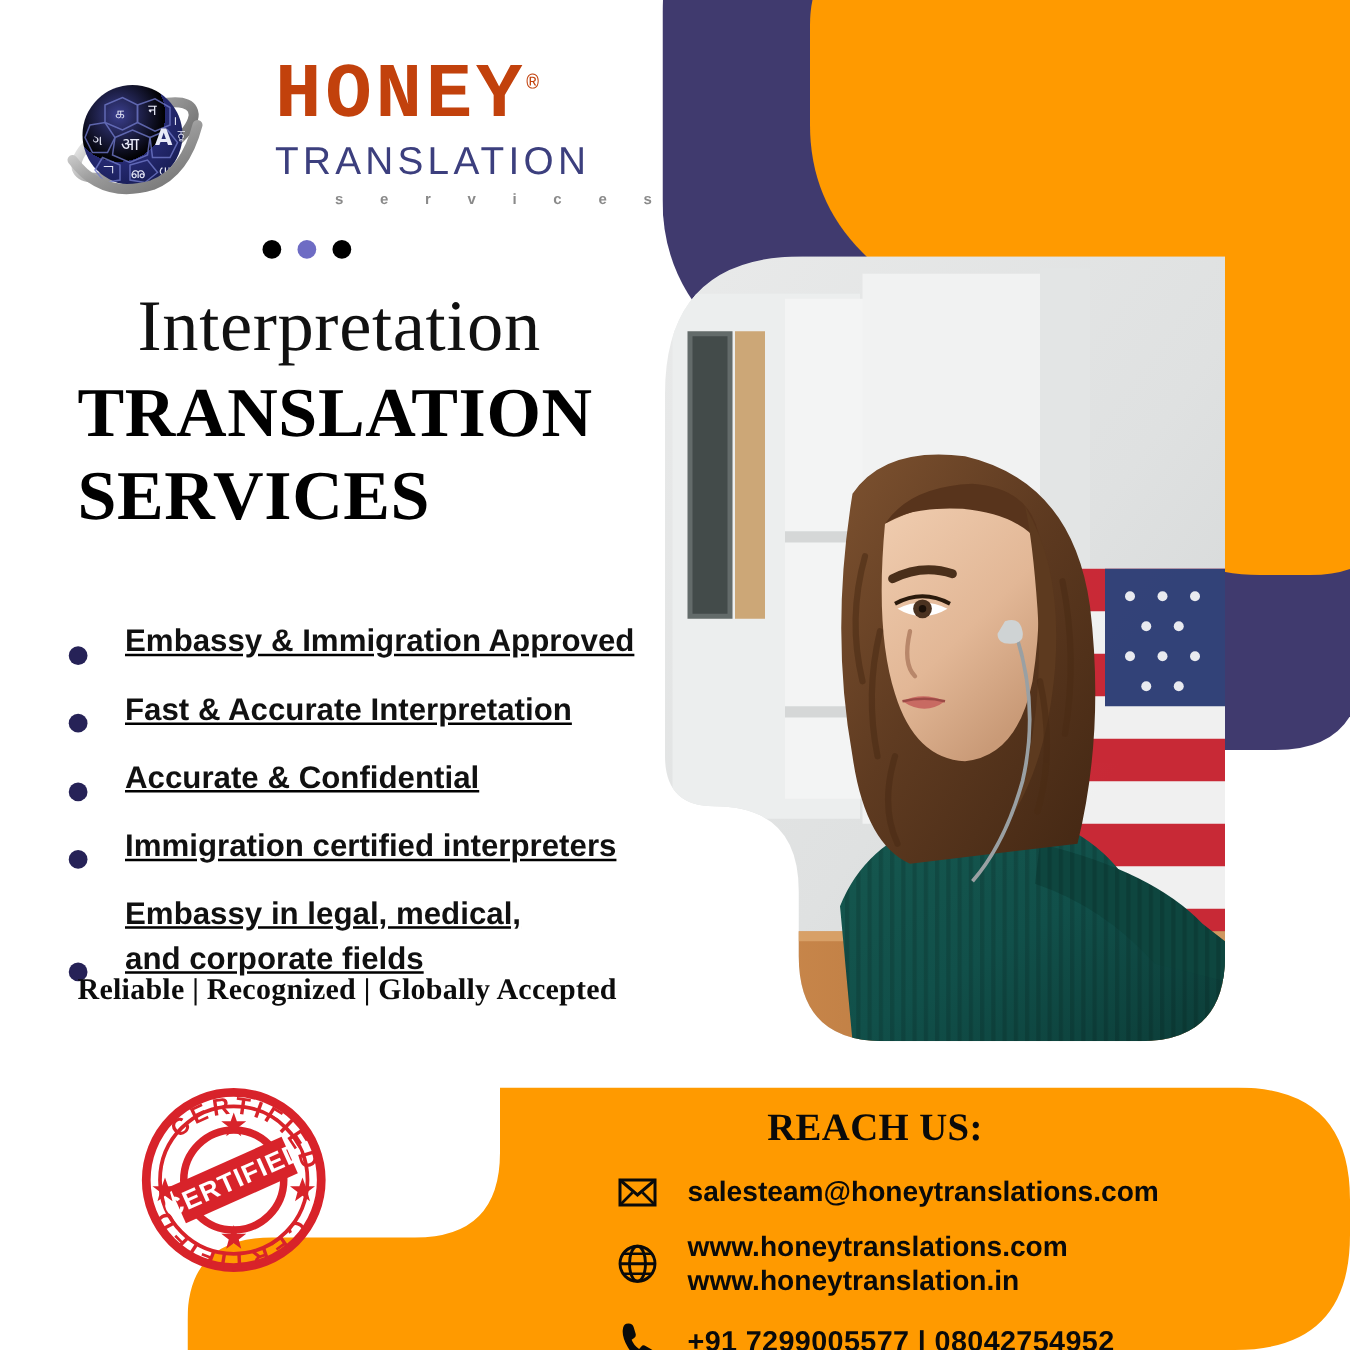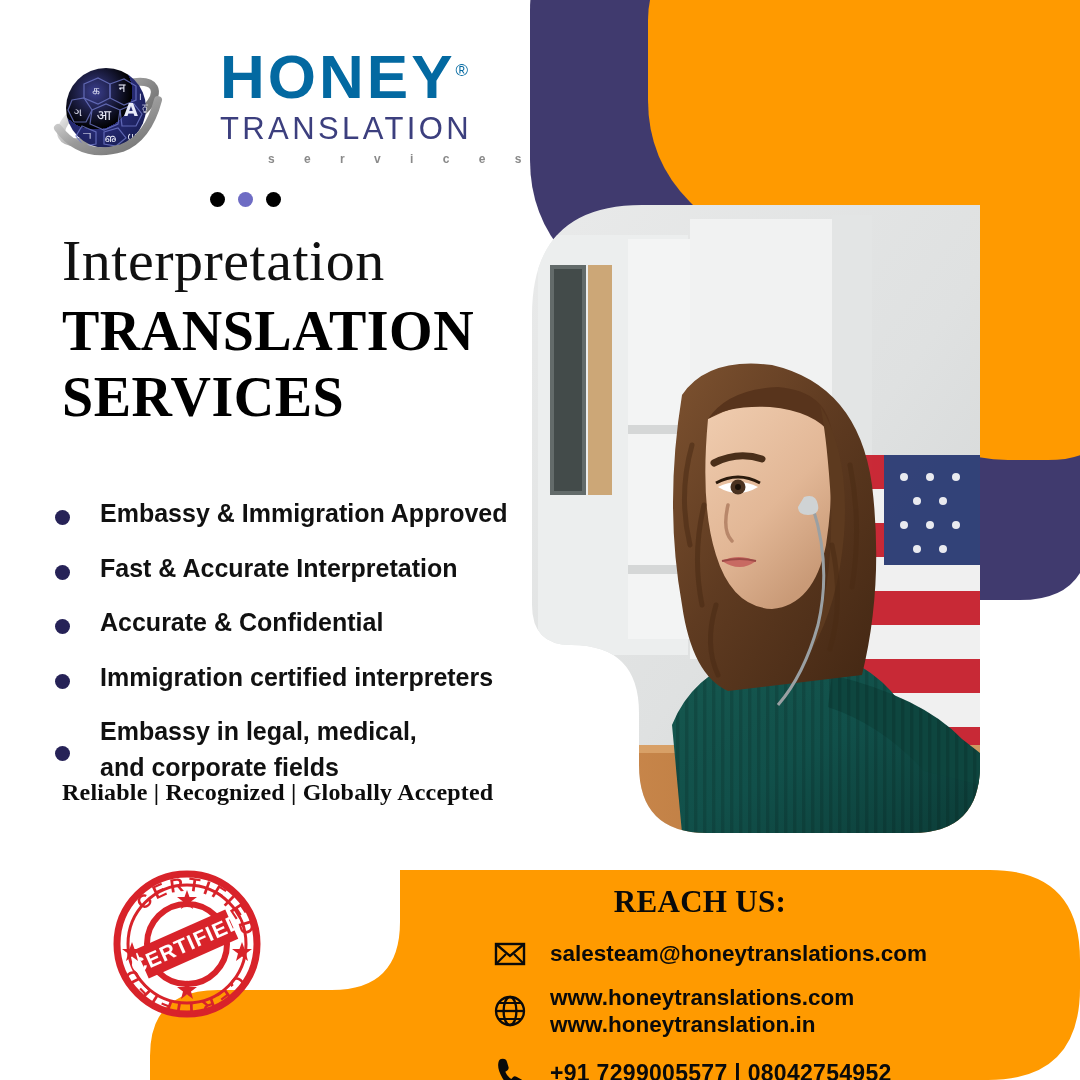--- a/index.html
+++ b/index.html
@@ -42,25 +42,25 @@
     position:absolute;
     left:150px; top:870px;
     width:930px; height:210px;
   }
 
   
   #logo-block { position:absolute; left:52px; top:48px; width:420px; height:125px; }
   #globe { position:absolute; left:0; top:8px; width:112px; height:108px; }
   #logo-text { position:absolute; left:168px; top:0px; width:250px; }
   .logo-honey {
-    font-family:Liberation Sans, sans-serif;
+    font-family:Liberation Mono, monospace;
     font-weight:700;
     font-size:62px;
     letter-spacing:3px;
-    color:#0369a1;
+    color:#c2410c;
     line-height:0.95;
     white-space:nowrap;
   }
   .logo-reg {
     font-size:17px;
     vertical-align:super;
     letter-spacing:0;
     font-weight:400;
   }
   .logo-translation {
@@ -89,34 +89,35 @@
 
   
   #headline { position:absolute; left:62px; top:232px; width:470px; }
   .h-script {
     font-family:"Liberation Serif", serif;
     font-weight:400;
     font-size:58px;
     color:#111111;
     line-height:1.0;
     letter-spacing:0.5px;
+    margin-left:48px;
   }
   .h-main {
     font-family:"Liberation Serif", serif;
     font-weight:700;
     font-size:56px;
     line-height:1.18;
     color:#000000;
     letter-spacing:0.5px;
     margin-top:8px;
   }
 
   
   #bullets { position:absolute; left:55px; top:496px; width:500px; }
-  .bullet-row { display:flex; align-items:center; margin-bottom:19px; }
+  .bullet-row { display:flex; align-items:flex-end; margin-bottom:19px;text-decoration:underline; }
   .bullet-dot {
     width:15px; height:15px; border-radius:50%;
     background:#262257;
     margin-top:8px; margin-right:30px; flex:none;
   }
   .bullet-text {
     font-family:"Liberation Sans", sans-serif;
     font-weight:700;
     font-size:25px;
     color:#111111;

